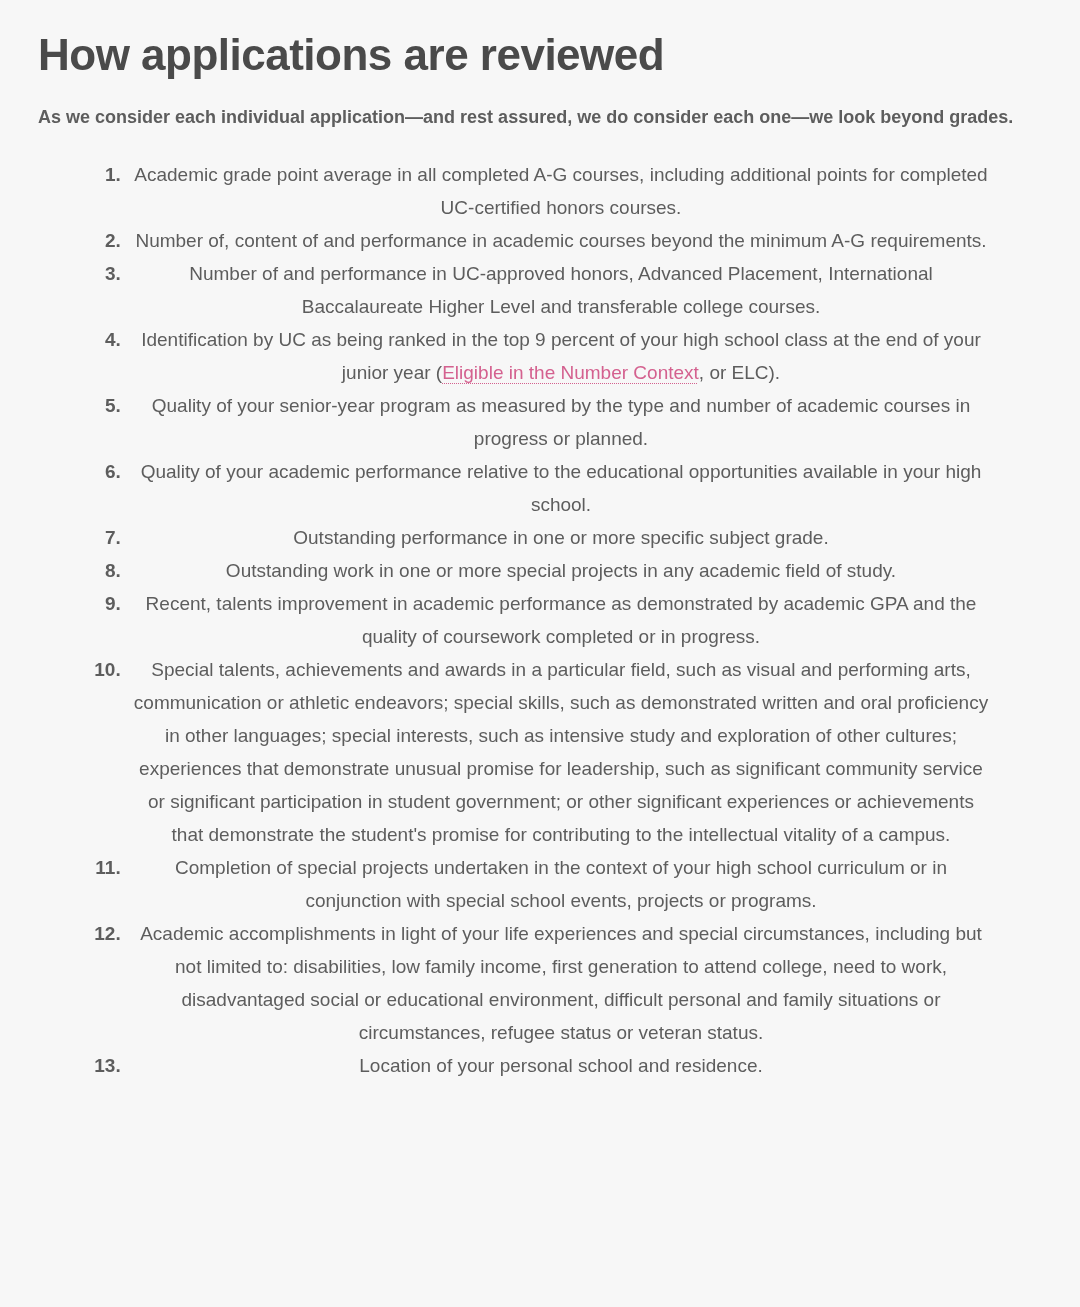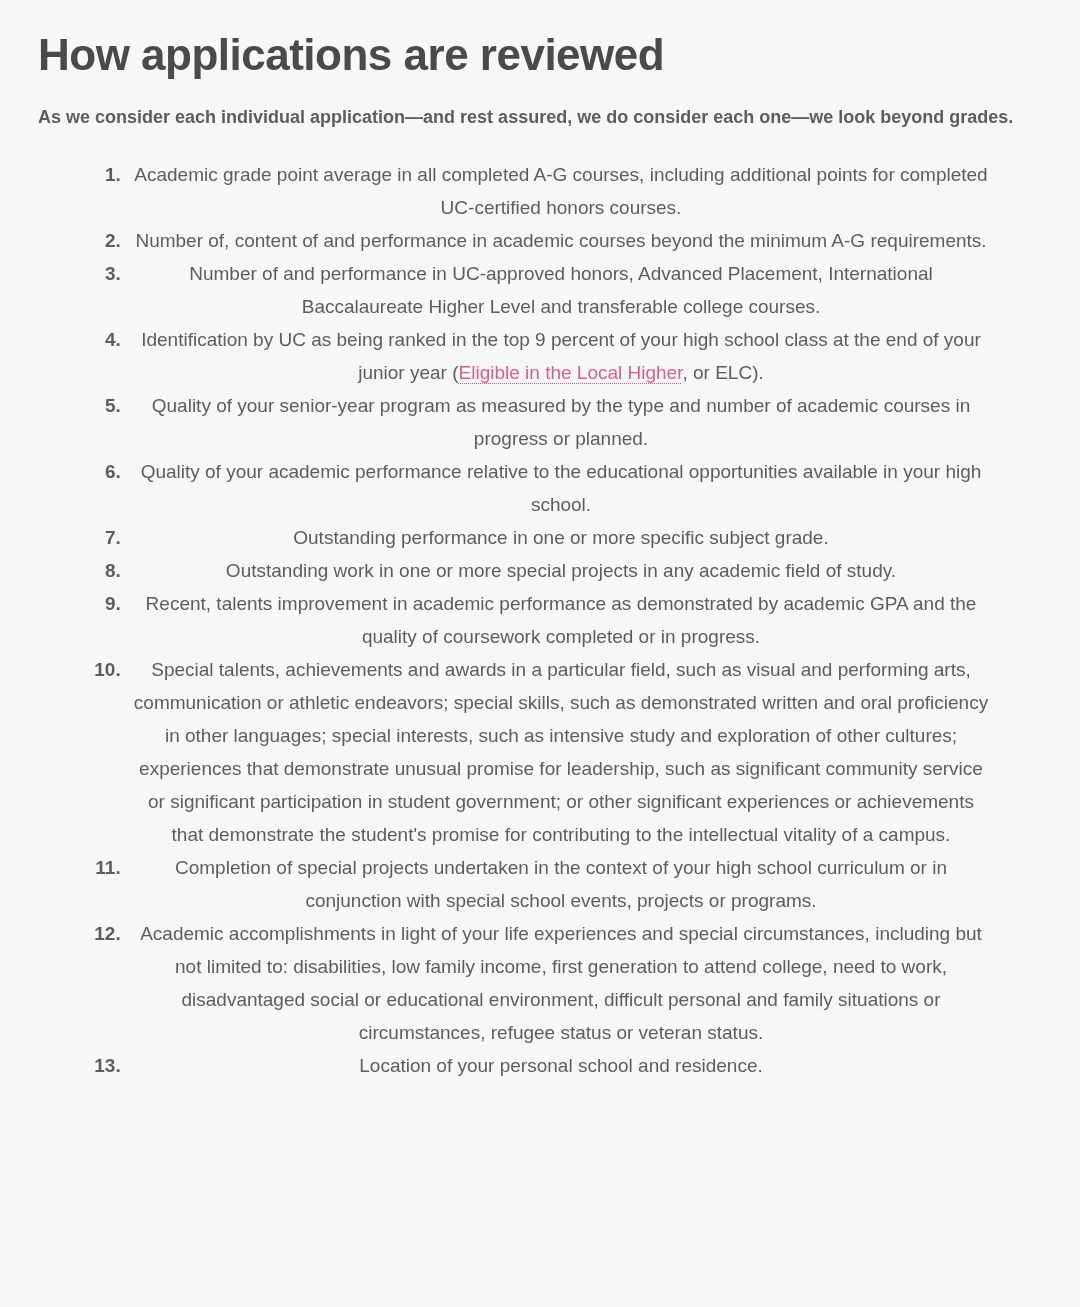--- a/index.html
+++ b/index.html
@@ -70,21 +70,21 @@
 <div class="page">
   <h1 class="page-title">How applications are reviewed</h1>
 
   <p class="intro">As we consider each individual application—and rest assured, we do consider each one—we look beyond grades.</p>
 
 
   <ol class="factors">
       <li><span>Academic grade point average in all completed A-G courses, including additional points for completed UC-certified honors courses.</span></li>
       <li><span>Number of, content of and performance in academic courses beyond the minimum A-G requirements.</span></li>
       <li><span>Number of and performance in UC-approved honors, Advanced Placement, International Baccalaureate Higher Level and transferable college courses.</span></li>
-      <li><span>Identification by UC as being ranked in the top 9 percent of your high school class at the end of your junior year (</span><a href="#" class="elc-link">Eligible in the Local Higher</a><span>, or ELC).</span></li>
+      <li><span>Identification by UC as being ranked in the top 9 percent of your high school class at the end of your junior year (</span><a href="#" class="elc-link">Eligible in the Number Context</a><span>, or ELC).</span></li>
       <li><span>Quality of your senior-year program as measured by the type and number of academic courses in progress or planned.</span></li>
       <li><span>Quality of your academic performance relative to the educational opportunities available in your high school.</span></li>
       <li><span>Outstanding performance in one or more specific subject grade.</span></li>
       <li><span>Outstanding work in one or more special projects in any academic field of study.</span></li>
       <li><span>Recent, talents improvement in academic performance as demonstrated by academic GPA and the quality of coursework completed or in progress.</span></li>
       <li><span>Special talents, achievements and awards in a particular field, such as visual and performing arts, communication or athletic endeavors; special skills, such as demonstrated written and oral proficiency in other languages; special interests, such as intensive study and exploration of other cultures; experiences that demonstrate unusual promise for leadership, such as significant community service or significant participation in student government; or other significant experiences or achievements that demonstrate the student's promise for contributing to the intellectual vitality of a campus.</span></li>
       <li><span>Completion of special projects undertaken in the context of your high school curriculum or in conjunction with special school events, projects or programs.</span></li>
       <li><span>Academic accomplishments in light of your life experiences and special circumstances, including but not limited to: disabilities, low family income, first generation to attend college, need to work, disadvantaged social or educational environment, difficult personal and family situations or circumstances, refugee status or veteran status.</span></li>
       <li><span>Location of your personal school and residence.</span></li>
     </ol>

